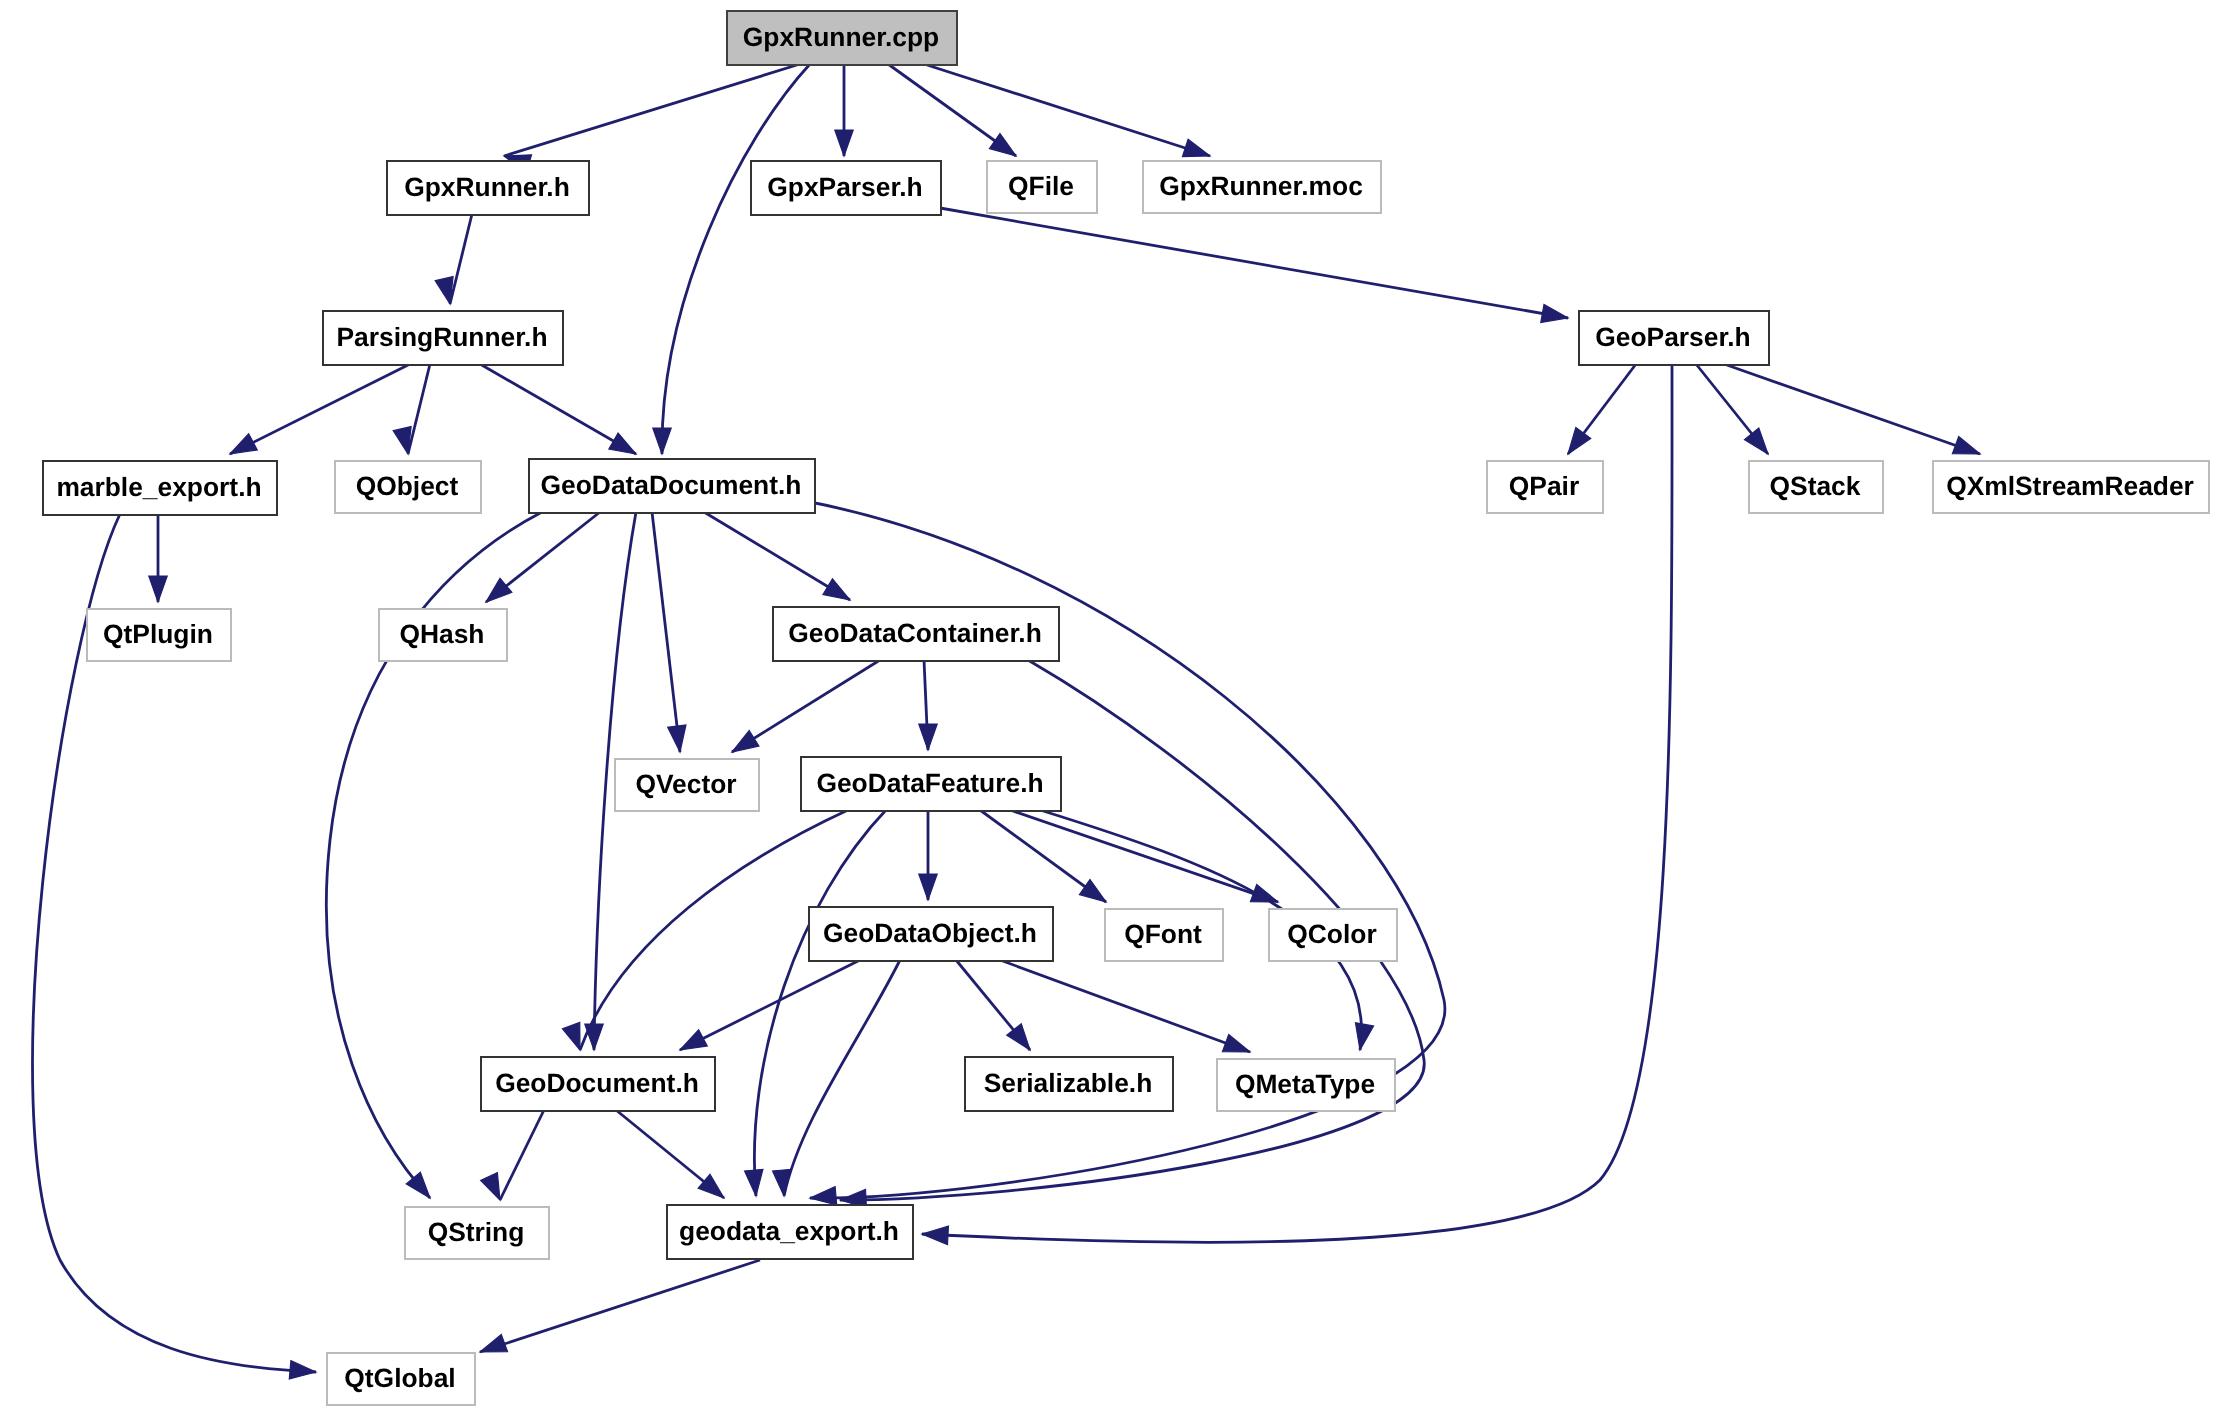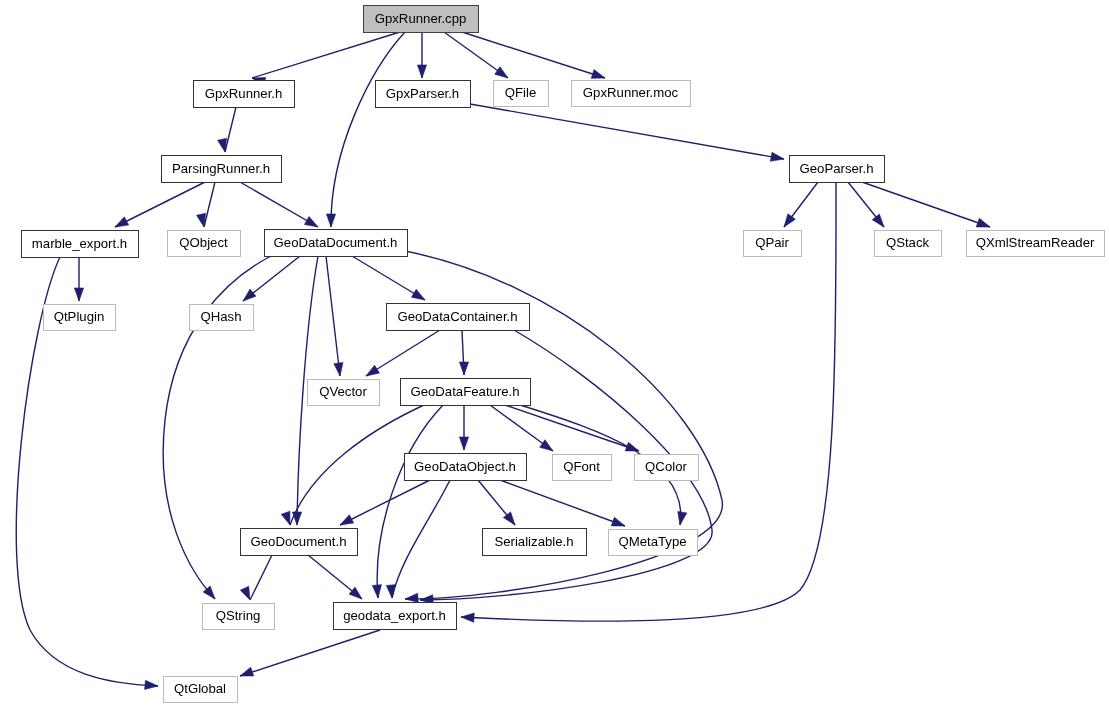--- a/index.html
+++ b/index.html
@@ -10,20 +10,21 @@
   body {
     width: 1109px;
     height: 709px;
     font-family: "Liberation Sans", sans-serif;
     overflow: hidden;
   }
   #graph-root {
     position: relative;
     width: 1109px;
     height: 557px;
+    font-weight: bold;
   }
   svg.graph-canvas {
     position: absolute;
     top: 0;
     left: 0;
     width: 1109px;
     height: 709px;
     display: block;
   }
   .edge-path {

